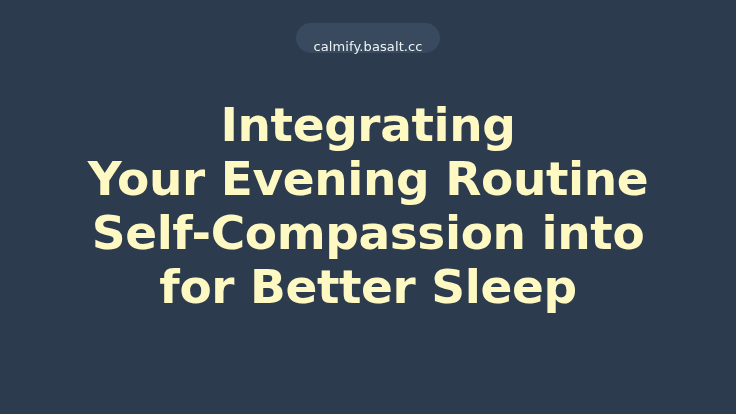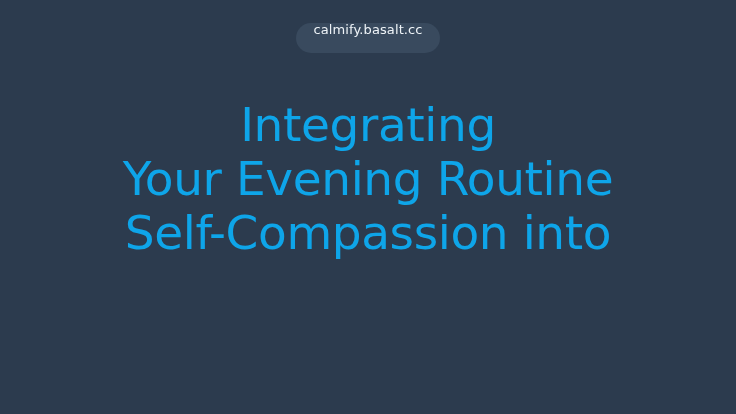--- a/index.html
+++ b/index.html
@@ -30,21 +30,21 @@
   
   .badge-row {
     width: 100%;
     display: flex;
     justify-content: center;
     margin-top: 23px;
   }
 
   .domain-badge {
     display: inline-flex;
-    align-items: flex-start;
+    align-items: flex-end;
     justify-content: center;
     height: 30px;
     padding: 0 17px;
     border-radius: 15px;
     background: #394a5e;
     box-sizing: border-box;
   }
 
   .domain-badge-text {
     font-family: "DejaVu Sans", "Liberation Sans", sans-serif;
@@ -59,24 +59,24 @@
   
   .headline {
     margin: 0;
     padding: 0 36px;
     box-sizing: border-box;
     width: 100%;
     margin-top: 45px;
     text-align: center;
     font-family: "DejaVu Sans", "Liberation Sans", sans-serif;
     font-size: 47px;
-    font-weight: 400;
+    font-weight: 700;
     line-height: 54px;
     letter-spacing: -0.4px;
-    color: #0ea5e9;
+    color: #fef9c3;
   }
 
   .headline-line {
     display: block;
     white-space: nowrap;
   }
 </style>
 </head>
 <body>
 
@@ -85,15 +85,16 @@
   <div class="badge-row">
     <div class="domain-badge">
       <span class="domain-badge-text">calmify.basalt.cc</span>
     </div>
   </div>
 
   <h1 class="headline">
     <span class="headline-line">Integrating</span>
     <span class="headline-line">Your Evening Routine</span>
     <span class="headline-line">Self-Compassion into</span>
+    <span class="headline-line">for Better Sleep</span>
   </h1>
 
 </div>
 
 </body></html>

